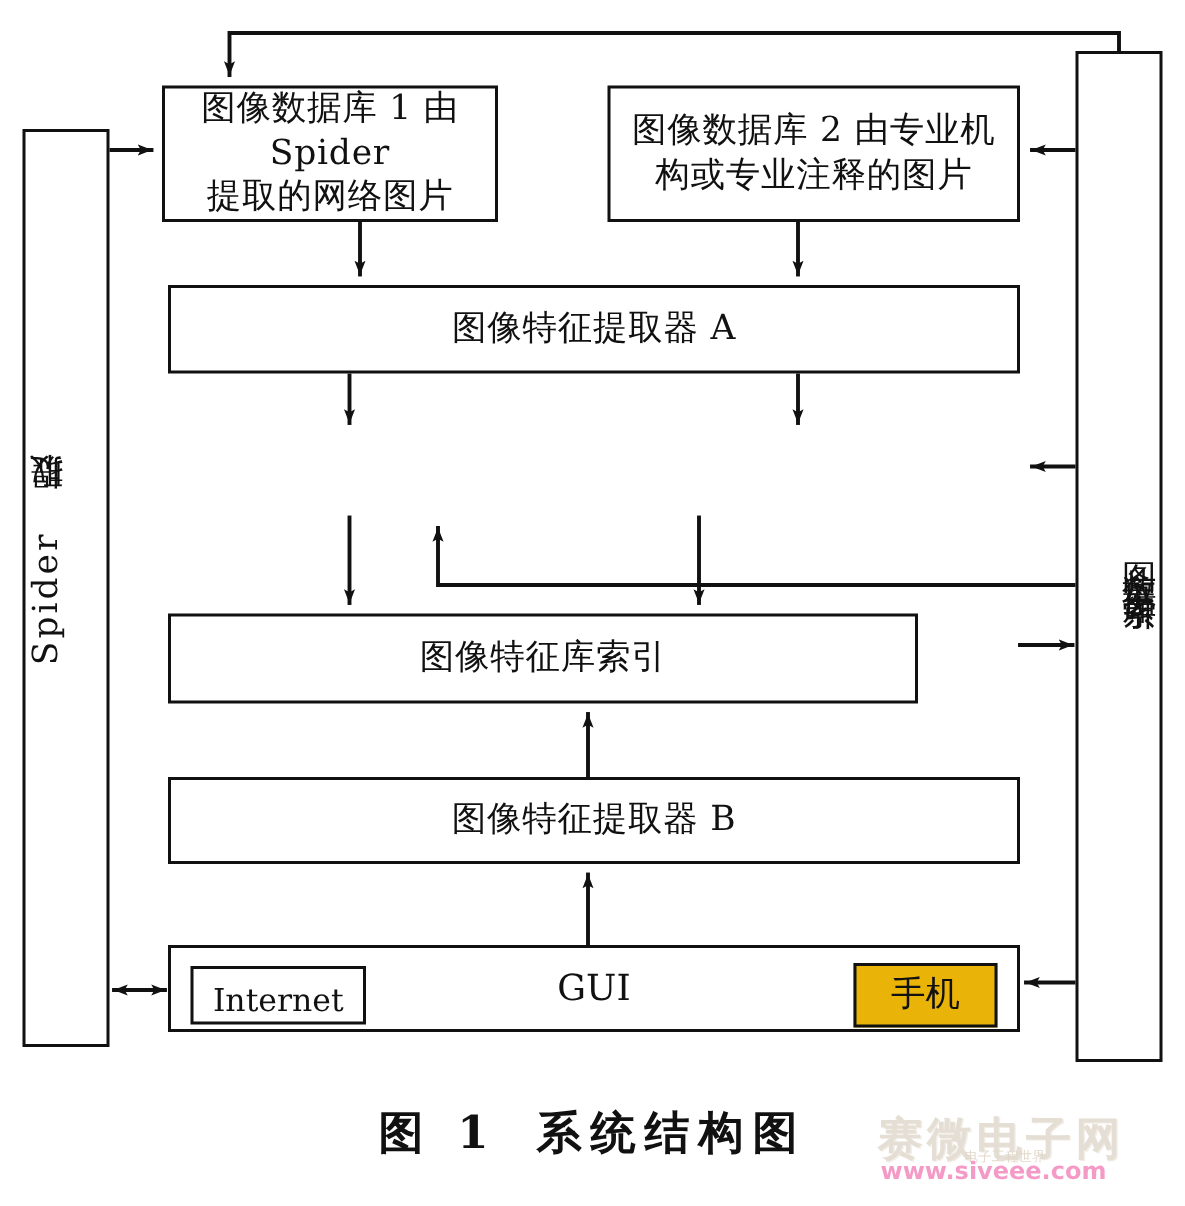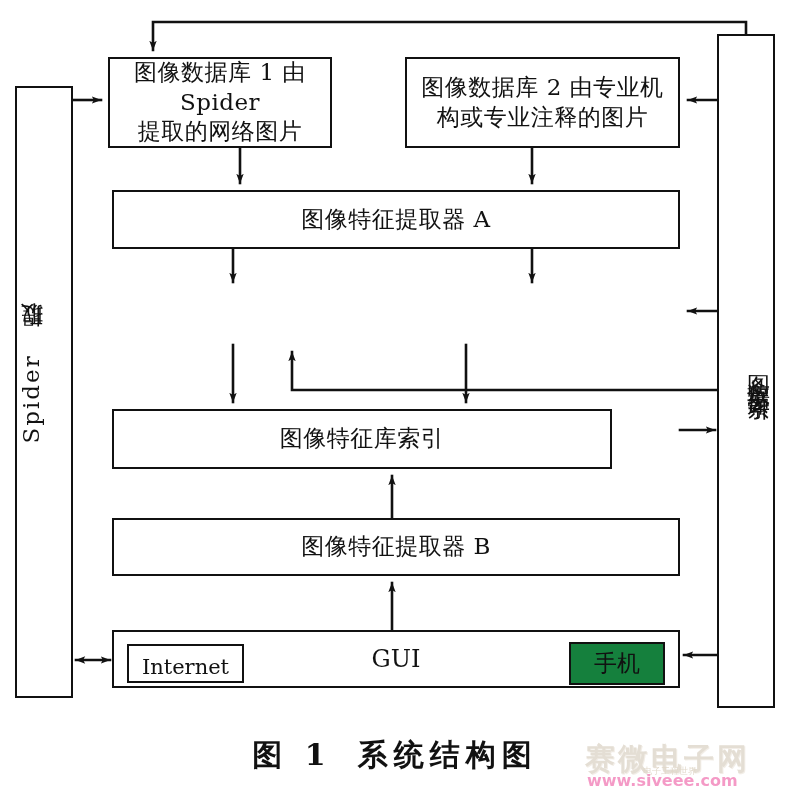--- a/index.html
+++ b/index.html
@@ -86,21 +86,21 @@
     background: #ffffff;
     display: flex; align-items: flex-end; justify-content: center;
     font-size: 21px;
     font-family: "DejaVu Serif", "Liberation Serif", serif;
   }
   #node-mobile {
     position: absolute;
     right: 13px; top: 10px;
     width: 92px; height: 39px;
     border: 2px solid #111111;
-    background: #15803d;
+    background: #eab308;
     display: flex; align-items: center; justify-content: center;
     font-size: 23px;
   }
 
   
   #node-spider {
     left: 15px; top: 86px; width: 58px; height: 612px;
     font-size: 23px;
   }
   #node-spider .label {

